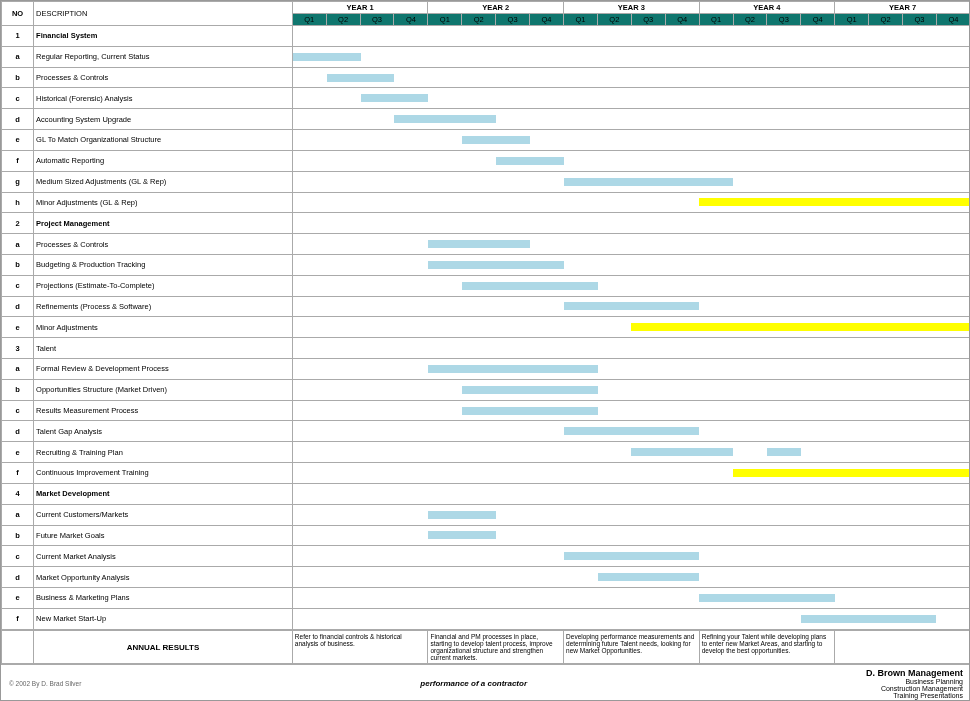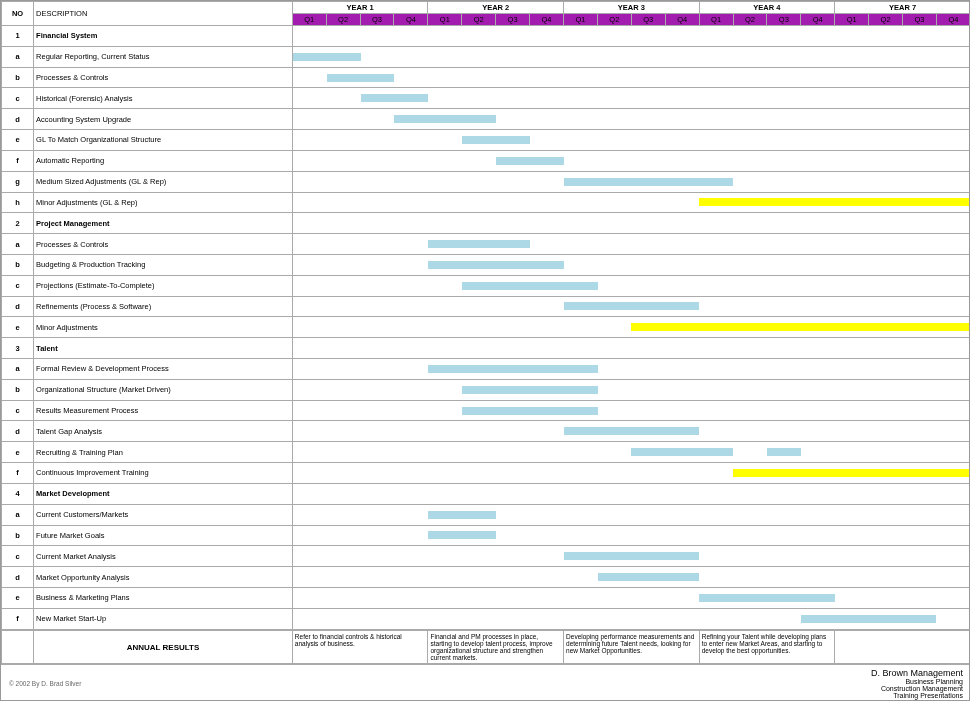--- a/index.html
+++ b/index.html
@@ -35,21 +35,21 @@
     .year-header {
       text-align: center;
       background: #fff;
       font-weight: bold;
       font-size: 8px;
       border: 0.5px solid #aaa;
     }
     .quarter-header {
       text-align: center;
       font-size: 7px;
-      background: #a21caf;
+      background: #0f766e;
       border: 0.5px solid #aaa;
       padding: 1px;
     }
     .col-no {
       width: 18px;
       text-align: center;
       font-weight: bold;
       font-size: 7.5px;
     }
     .col-desc {
@@ -284,37 +284,37 @@
           <td class="col-no" style="text-align: center;">e</td>
           <td class="col-desc">Minor Adjustments</td>
           <td colspan="20" style="padding: 1px 0px; position: relative; height: 12px; border: 0.5px solid rgb(170, 170, 170);">
             <div style="display: flex; width: 100%; height: 10px; position: relative;">
               <div style="position: absolute; left: 50%; width: 50%; height: 8px; top: 1px; background-color: rgb(255, 255, 0);"></div>
             </div>
           </td>
         </tr>
         <tr class="row-section section-divider">
           <td class="col-no" style="font-weight: bold; border-top: 1.5px solid rgb(85, 85, 85);">3</td>
-          <td class="col-desc" style="font-weight: bold; border-top: 1.5px solid rgb(85, 85, 85);">Talent</td>
+          <td class="col-desc" style="font-weight: normal; border-top: 1.5px solid rgb(85, 85, 85);">Talent</td>
           <td colspan="20" style="padding: 1px 0px; position: relative; height: 12px; border-width: 1.5px 0.5px 0.5px; border-style: solid; border-color: rgb(85, 85, 85) rgb(170, 170, 170) rgb(170, 170, 170); border-image: initial;">
             <div style="display: flex; width: 100%; height: 10px; position: relative;"></div>
           </td>
         </tr>
         <tr class="row-item">
           <td class="col-no" style="text-align: center;">a</td>
           <td class="col-desc">Formal Review &amp; Development Process</td>
           <td colspan="20" style="padding: 1px 0px; position: relative; height: 12px; border: 0.5px solid rgb(170, 170, 170);">
             <div style="display: flex; width: 100%; height: 10px; position: relative;">
               <div style="position: absolute; left: 20%; width: 25%; height: 8px; top: 1px; background-color: rgb(173, 216, 230);"></div>
             </div>
           </td>
         </tr>
         <tr class="row-item">
           <td class="col-no" style="text-align: center;">b</td>
-          <td class="col-desc">Organizational Structure (Market Driven)</td>
+          <td class="col-desc">Opportunities Structure (Market Driven)</td>
           <td colspan="20" style="padding: 1px 0px; position: relative; height: 12px; border: 0.5px solid rgb(170, 170, 170);">
             <div style="display: flex; width: 100%; height: 10px; position: relative;">
               <div style="position: absolute; left: 25%; width: 20%; height: 8px; top: 1px; background-color: rgb(173, 216, 230);"></div>
             </div>
           </td>
         </tr>
         <tr class="row-item">
           <td class="col-no" style="text-align: center;">c</td>
           <td class="col-desc">Results Measurement Process</td>
           <td colspan="20" style="padding: 1px 0px; position: relative; height: 12px; border: 0.5px solid rgb(170, 170, 170);">
@@ -435,21 +435,22 @@
       <td style="border:0.5px solid #aaa;font-size:6.5px;vertical-align:top;padding:2px;">Refining your Talent while developing plans to enter new Market Areas, and starting to develop the best opportunities.</td>
       <td style="border:0.5px solid #aaa;font-size:6.5px;vertical-align:top;padding:2px;"></td>
     </tr>
   </tbody>
     </table>
 
 
   <div class="footer-bottom" style="display:flex;align-items:center;justify-content:space-between;padding:3px 8px;border-top:1px solid #aaa;background:#fff;">
     <div style="font-size:6.5px;color:#666;">© 2002 By D. Brad Silver</div>
     <div style="text-align:center;font-size:8px;font-style:italic;font-weight:bold;">
+      <div>performance of a contractor</div>
     </div>
     <div style="text-align:right;font-size:7px;">
-      <div style="font-weight:normal;font-size:9px;">D. Brown Management</div>
+      <div style="font-weight:bold;font-size:9px;">D. Brown Management</div>
       <div>Business Planning</div>
       <div>Construction Management</div>
       <div>Training Presentations</div>
     </div>
   </div>
 </div>
 
 </body></html>

